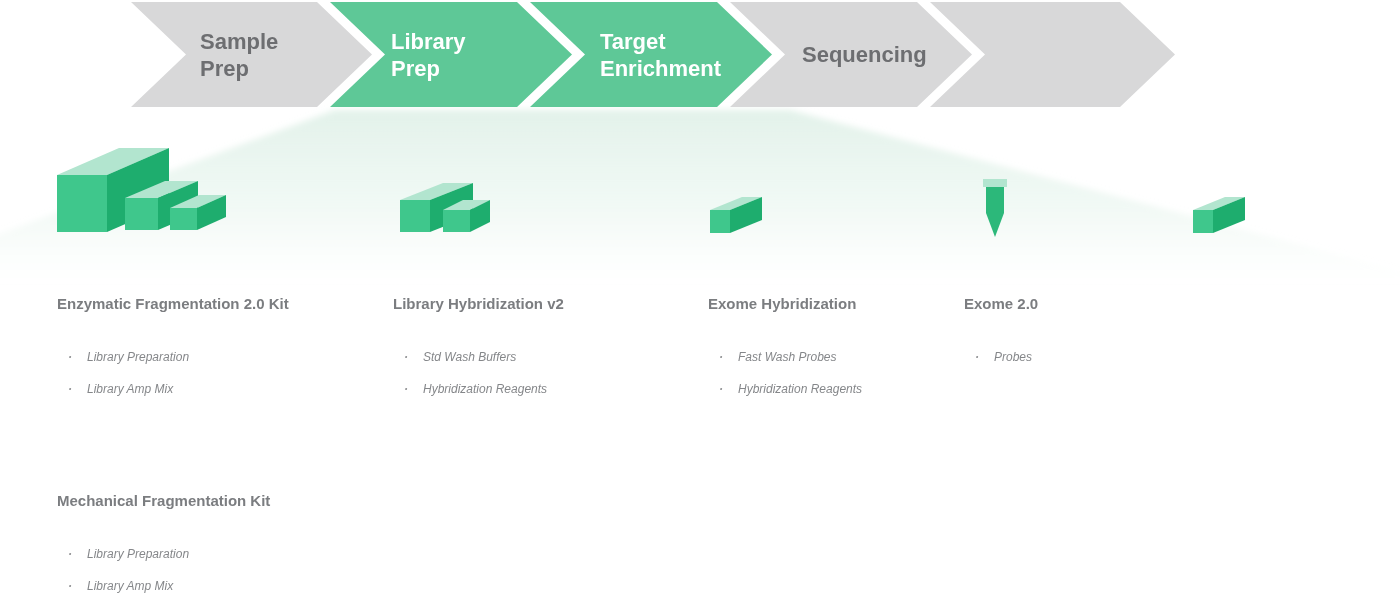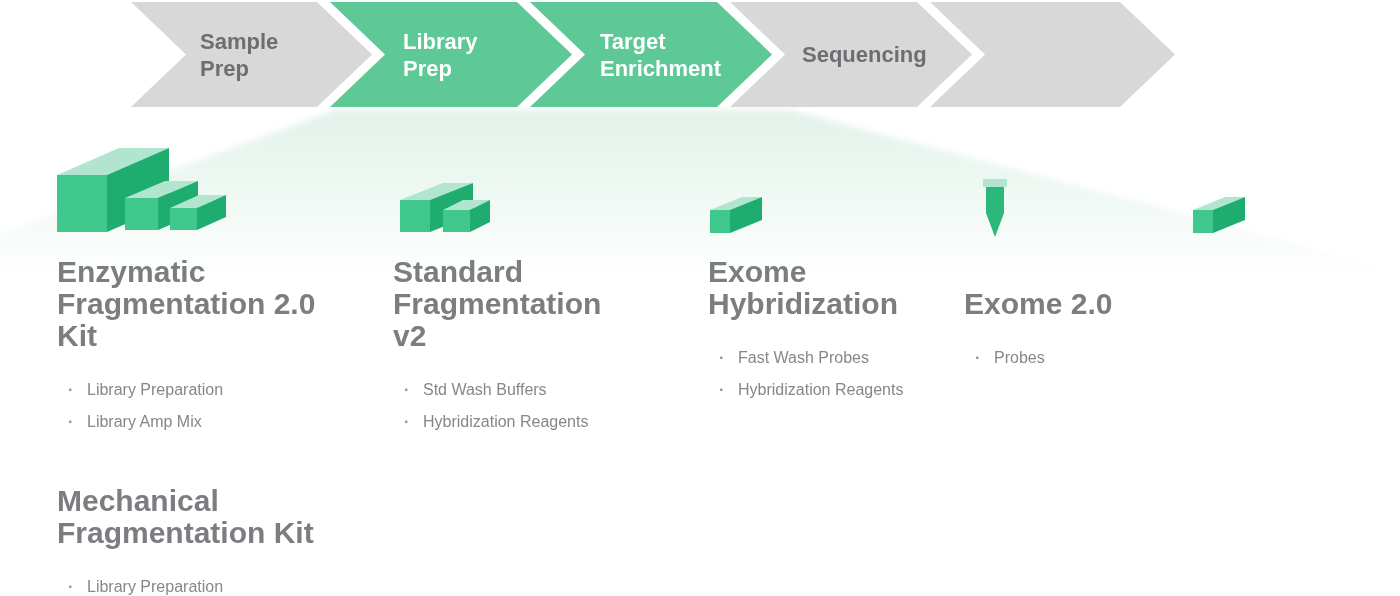--- a/index.html
+++ b/index.html
@@ -18,27 +18,27 @@
   .chev-label.active{color:var(--chevron_active_text,#fff);}
   .chev-label.inactive{color:var(--chevron_inactive_text,#6d6e71);}
 
   polygon.chev{cursor:pointer;}
   polygon.chev.active{fill:var(--chevron_active,#5ec897);}
   polygon.chev.inactive{fill:var(--chevron_inactive,#d8d8d9);}
 
   
   .col{position:absolute;top:256px;}
   .prod h3{
-    margin:0;font-size:30px;line-height:32px;font-weight:700;
+    margin:0;font-size:15px;line-height:32px;font-weight:700;
     color:var(--heading_text,#7b7d80);
     min-height:64px;display:flex;align-items:flex-end;
   }
   .prod ul{
     list-style:none;margin:24px 0 0 0;padding:0;
-    font-size:16px;line-height:27px;color:var(--bullet_text,#85878a);
+    font-size:12px;line-height:27px;color:var(--bullet_text,#85878a);font-style:italic;
   }
   .prod li{position:relative;padding-left:30px;margin-bottom:5px;}
   .prod li::before{
     content:"\00B7";
     position:absolute;left:11px;top:0;
     font-weight:700;color:#97989a;
   }
   .prod-2{margin-top:50px;}
 </style>
 </head>
@@ -101,21 +101,21 @@
     </g>
 
     <g>
       <polygon points="1193,210 1213,210 1245,197 1225,197" style="fill:var(--box_top)"></polygon>
       <polygon points="1213,210 1245,197 1245,220 1213,233" style="fill:var(--box_side)"></polygon>
       <polygon points="1193,210 1213,210 1213,233 1193,233" style="fill:var(--box_front)"></polygon>
     </g>
   </svg>
 
   <div class="chev-label inactive" style="left:200px;width:110px">Sample Prep</div>
-  <div class="chev-label active" style="left:403px;width:110px">Library Prep</div>
+  <div class="chev-label active" style="left:391px;width:110px">Library Prep</div>
   <div class="chev-label active" style="left:600px;width:155px">Target Enrichment</div>
   <div class="chev-label inactive" style="left:802px;width:160px">Sequencing</div>
 
   <div class="col" style="left:57px;width:280px">
     <div class="prod">
       <h3>Enzymatic Fragmentation 2.0 Kit</h3>
       <ul>
         <li>Library Preparation</li>
         <li>Library Amp Mix</li>
       </ul>
@@ -124,21 +124,21 @@
       <h3>Mechanical Fragmentation Kit</h3>
       <ul>
         <li>Library Preparation</li>
         <li>Library Amp Mix</li>
       </ul>
     </div>
   </div>
 
   <div class="col" style="left:393px;width:220px">
     <div class="prod">
-      <h3>Standard Fragmentation v2</h3>
+      <h3>Library Hybridization v2</h3>
       <ul>
         <li>Std Wash Buffers</li>
         <li>Hybridization Reagents</li>
       </ul>
     </div>
   </div>
 
   <div class="col" style="left:708px;width:200px">
     <div class="prod">
       <h3>Exome Hybridization</h3>

